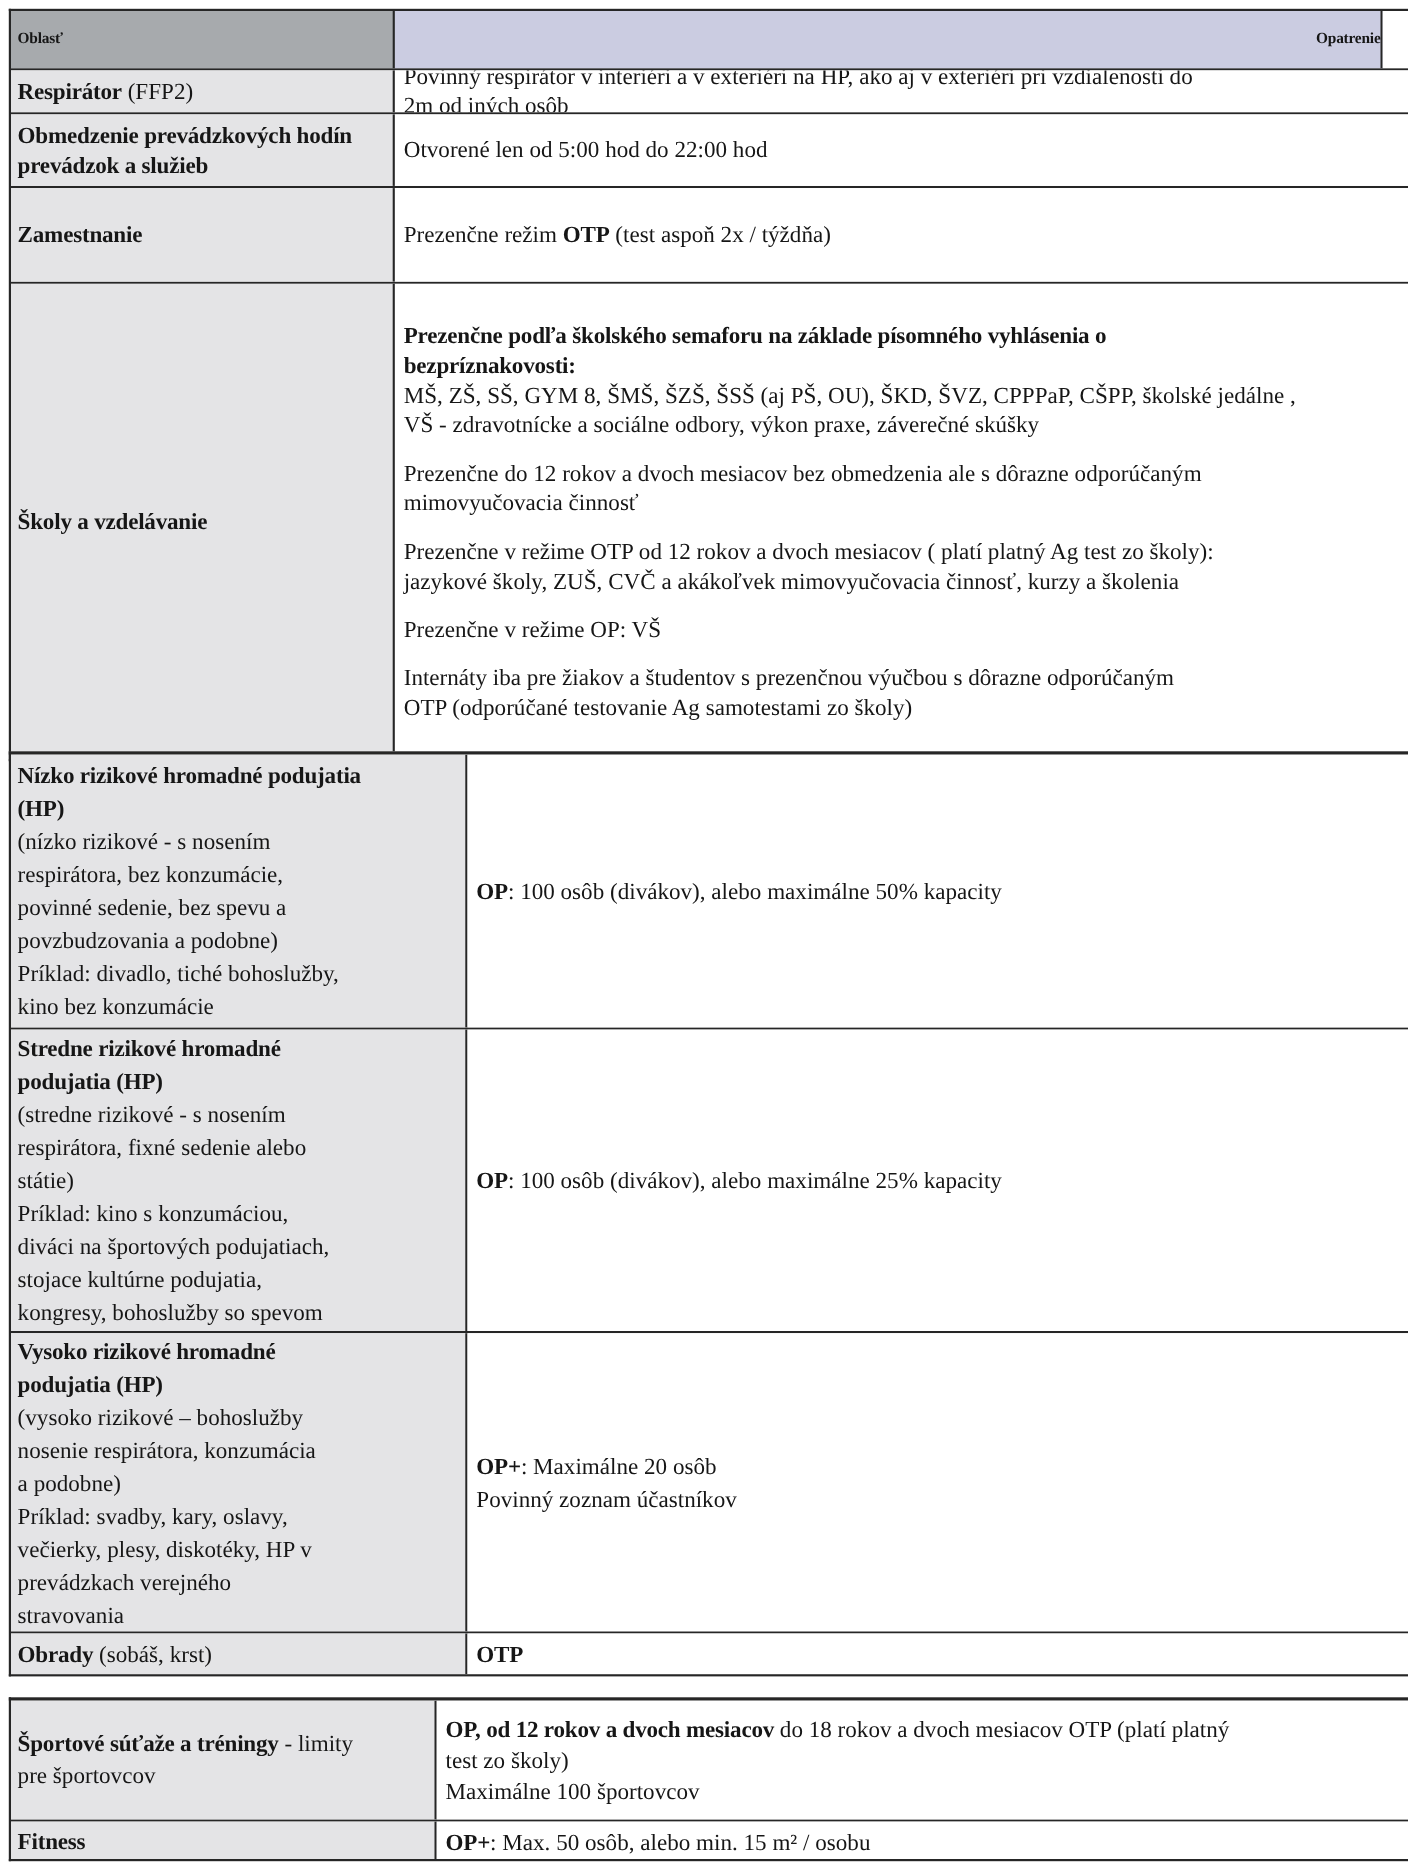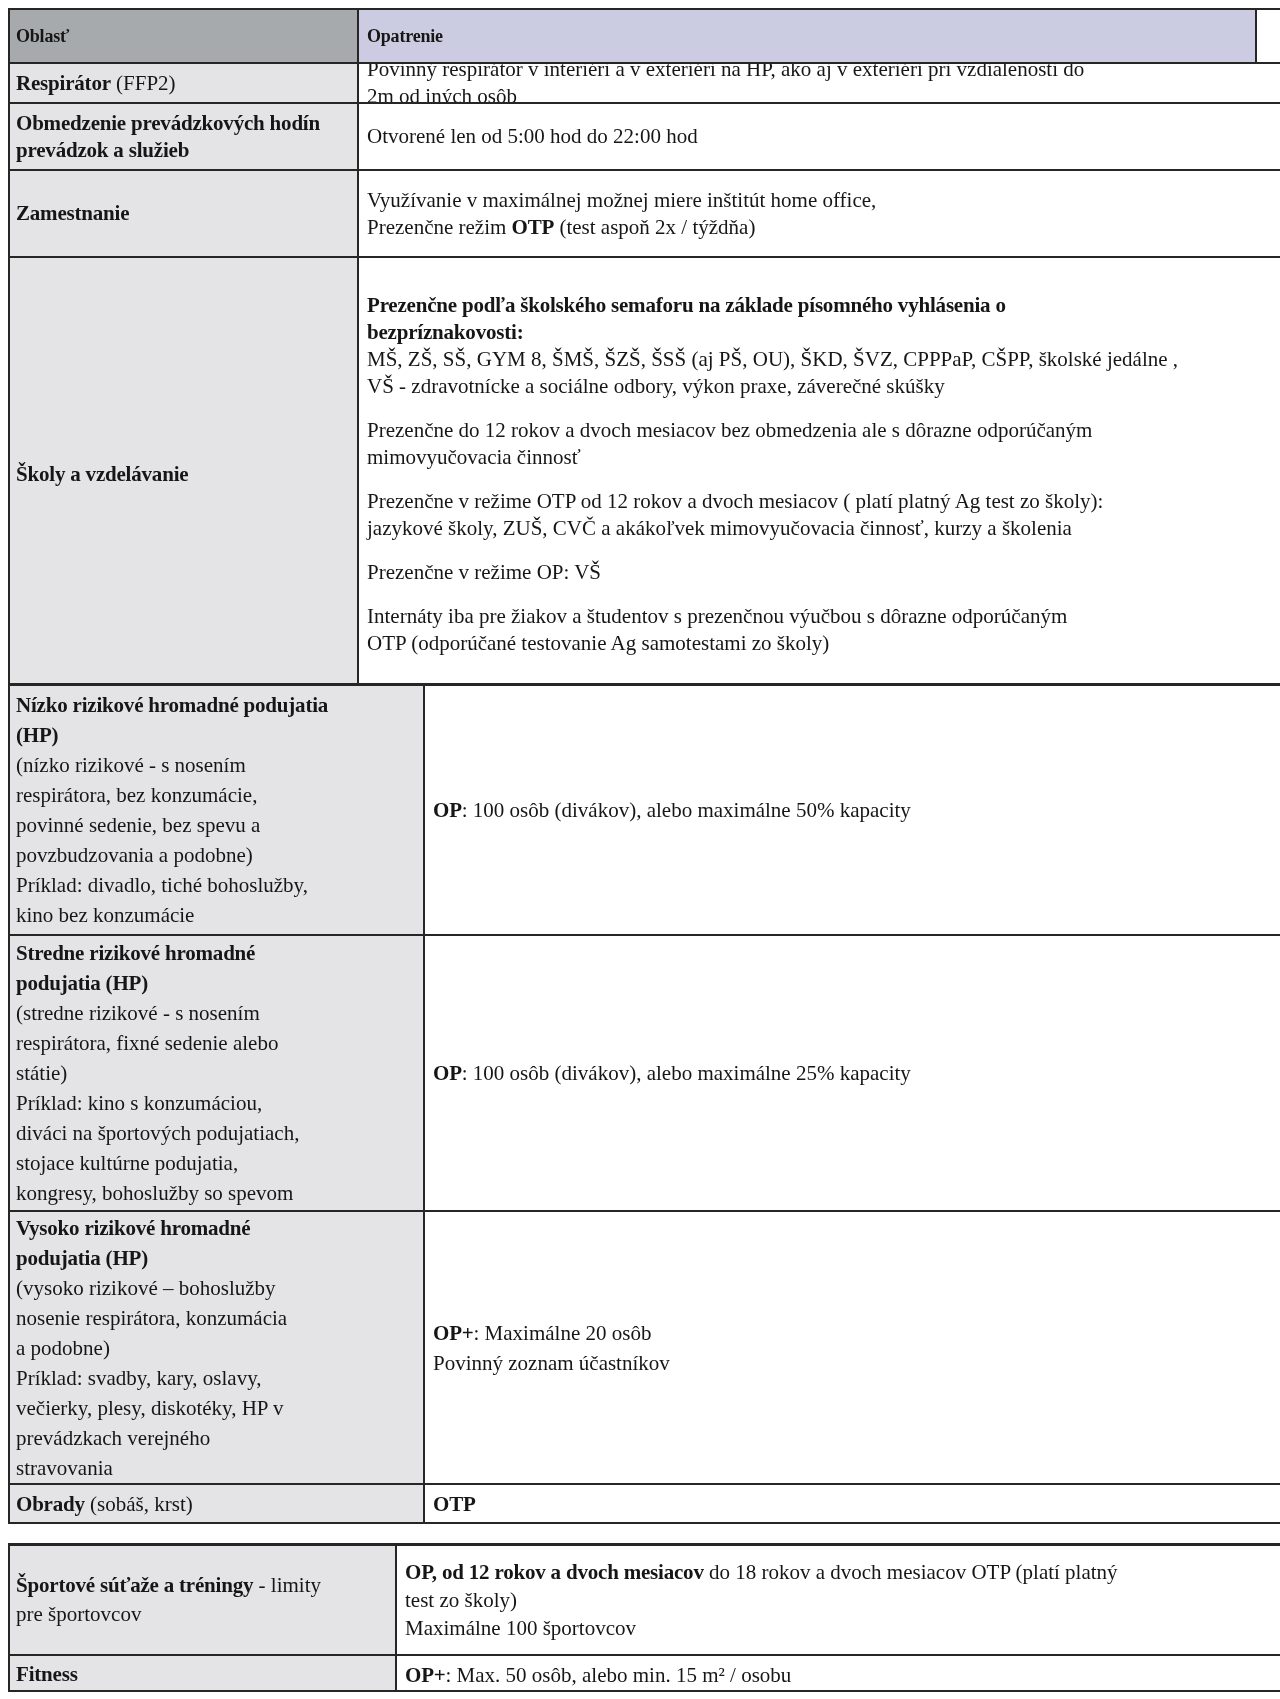--- a/index.html
+++ b/index.html
@@ -61,23 +61,24 @@
     display:flex;align-items:center;
     padding-left:6px;
   }
   .hcellR{
     flex:none;width:898px;
     box-sizing:border-box;
     background:#cbcce1;
     border-right:2px solid #262626;
     display:flex;align-items:center;
     padding-left:8px;
+    justify-content:flex-end;
   }
   .hgap{flex:1;background:#fff;}
-  .htext{font-size:18px;font-weight:bold;letter-spacing:-0.2px;}
+  .htext{font-size:14px;font-weight:bold;letter-spacing:-0.2px;}
 
   
   .remnant{
     position:absolute;top:690px;left:432px;width:712px;height:4px;
     overflow:hidden;display:flex;align-items:flex-start;
   }
   .remnant span{
     display:inline-block;height:3px;background:#4a4a4a;border-radius:1px;
   }
 </style>
@@ -112,21 +113,20 @@
         </div>
         <div class="cellR">
           <div class="line"><span>Otvorené len od 5:00 hod do 22:00 hod</span></div>
         </div>
       </div>
       <div class="row" style="height: 87px;">
         <div class="cellL">
           <div class="line"><span class="b">Zamestnanie</span></div>
         </div>
         <div class="cellR">
-          <div class="line"><span>Využívanie v maximálnej možnej miere inštitút home office,</span></div>
           <div class="line"><span>Prezenčne režim </span><span class="b">OTP</span><span> (test aspoň 2x / týždňa)</span></div>
         </div>
       </div>
       <div class="row last" style="height: 412px; flex: 1 1 0%;">
         <div class="cellL">
           <div class="line"><span class="b">Školy a vzdelávanie</span></div>
         </div>
         <div class="cellR">
           <div class="line"><span class="b">Prezenčne podľa školského semaforu na základe písomného vyhlásenia o</span></div>
           <div class="line"><span class="b">bezpríznakovosti:</span></div>

